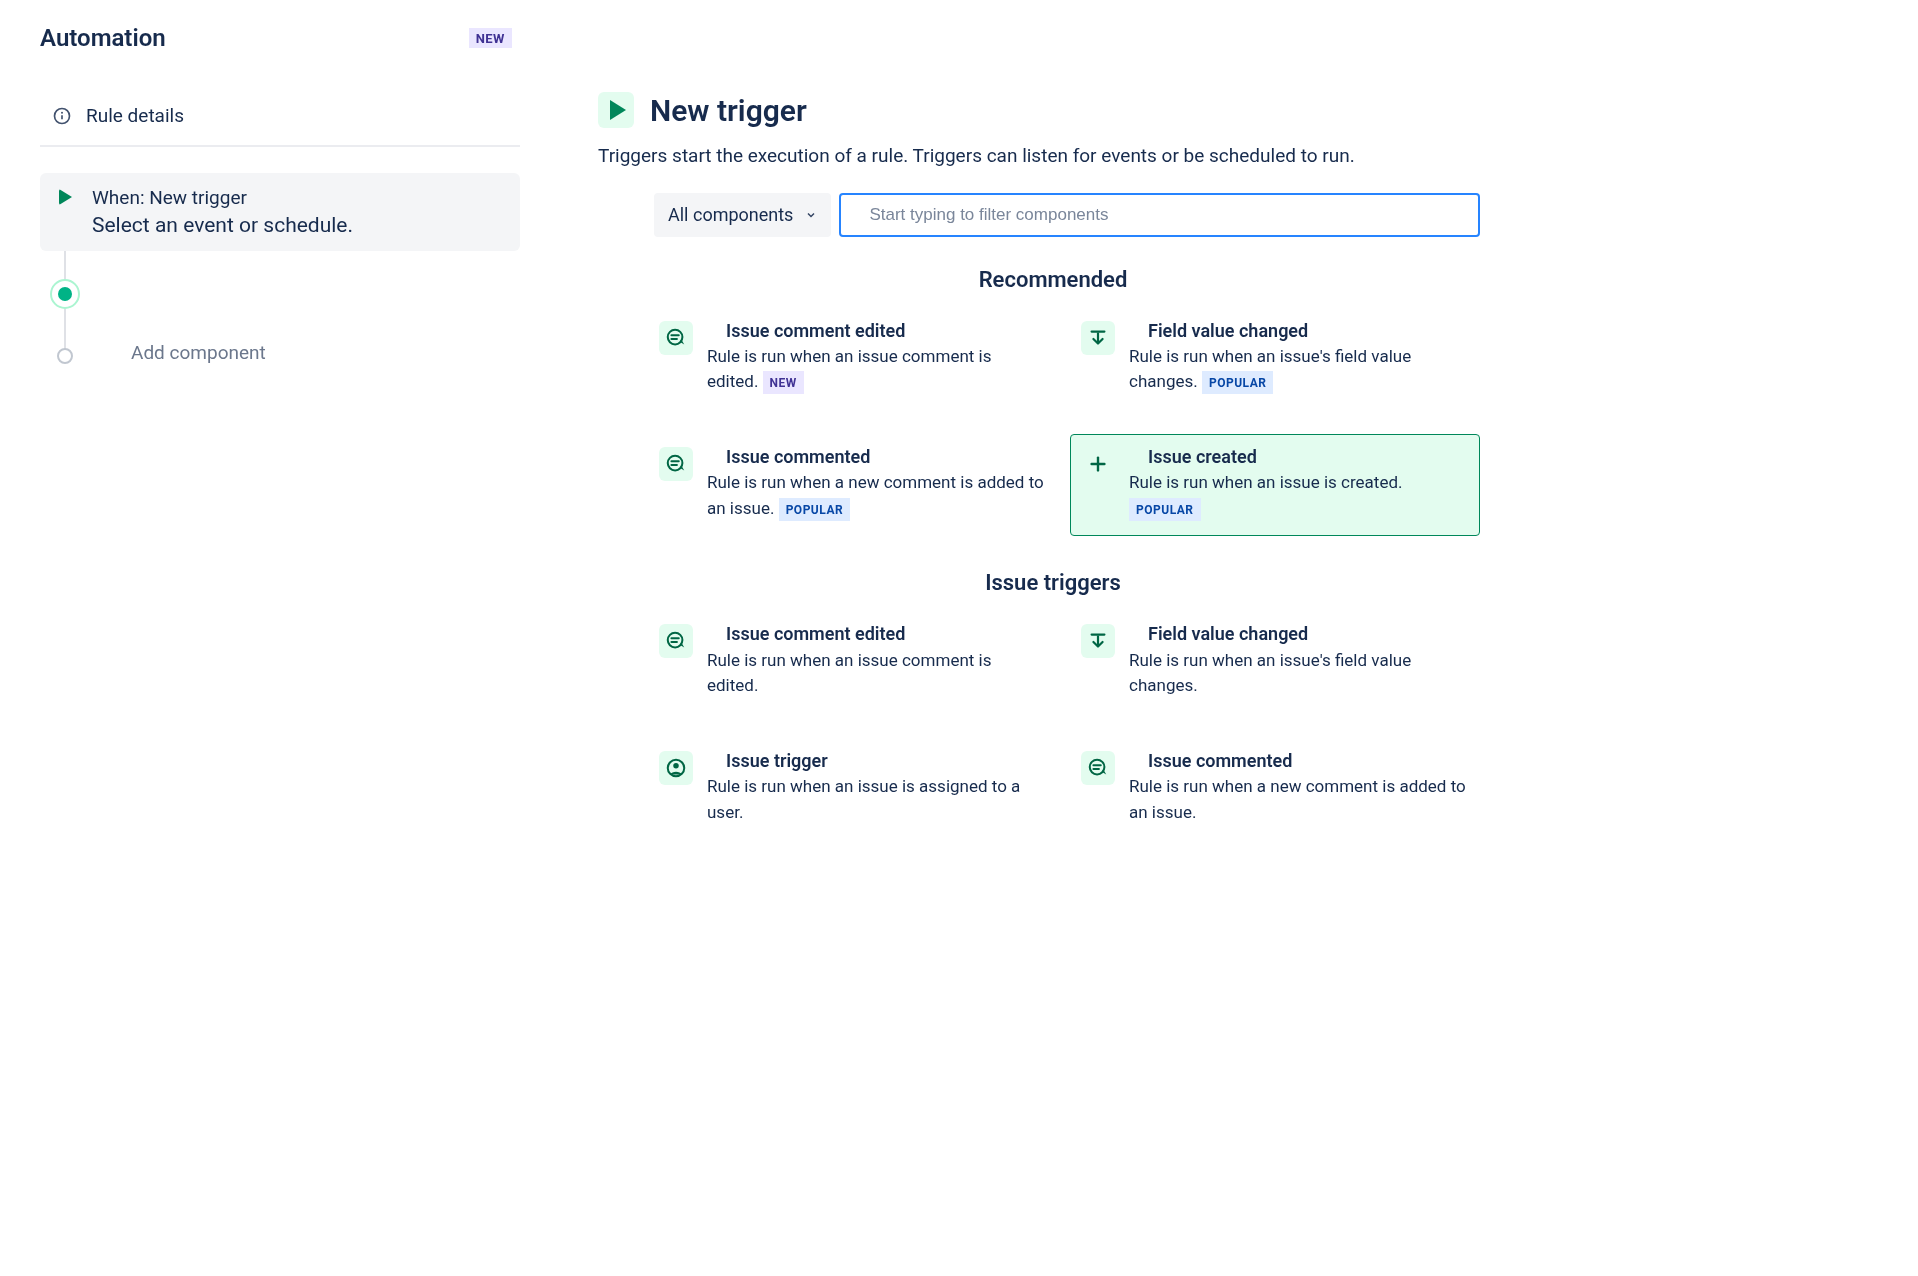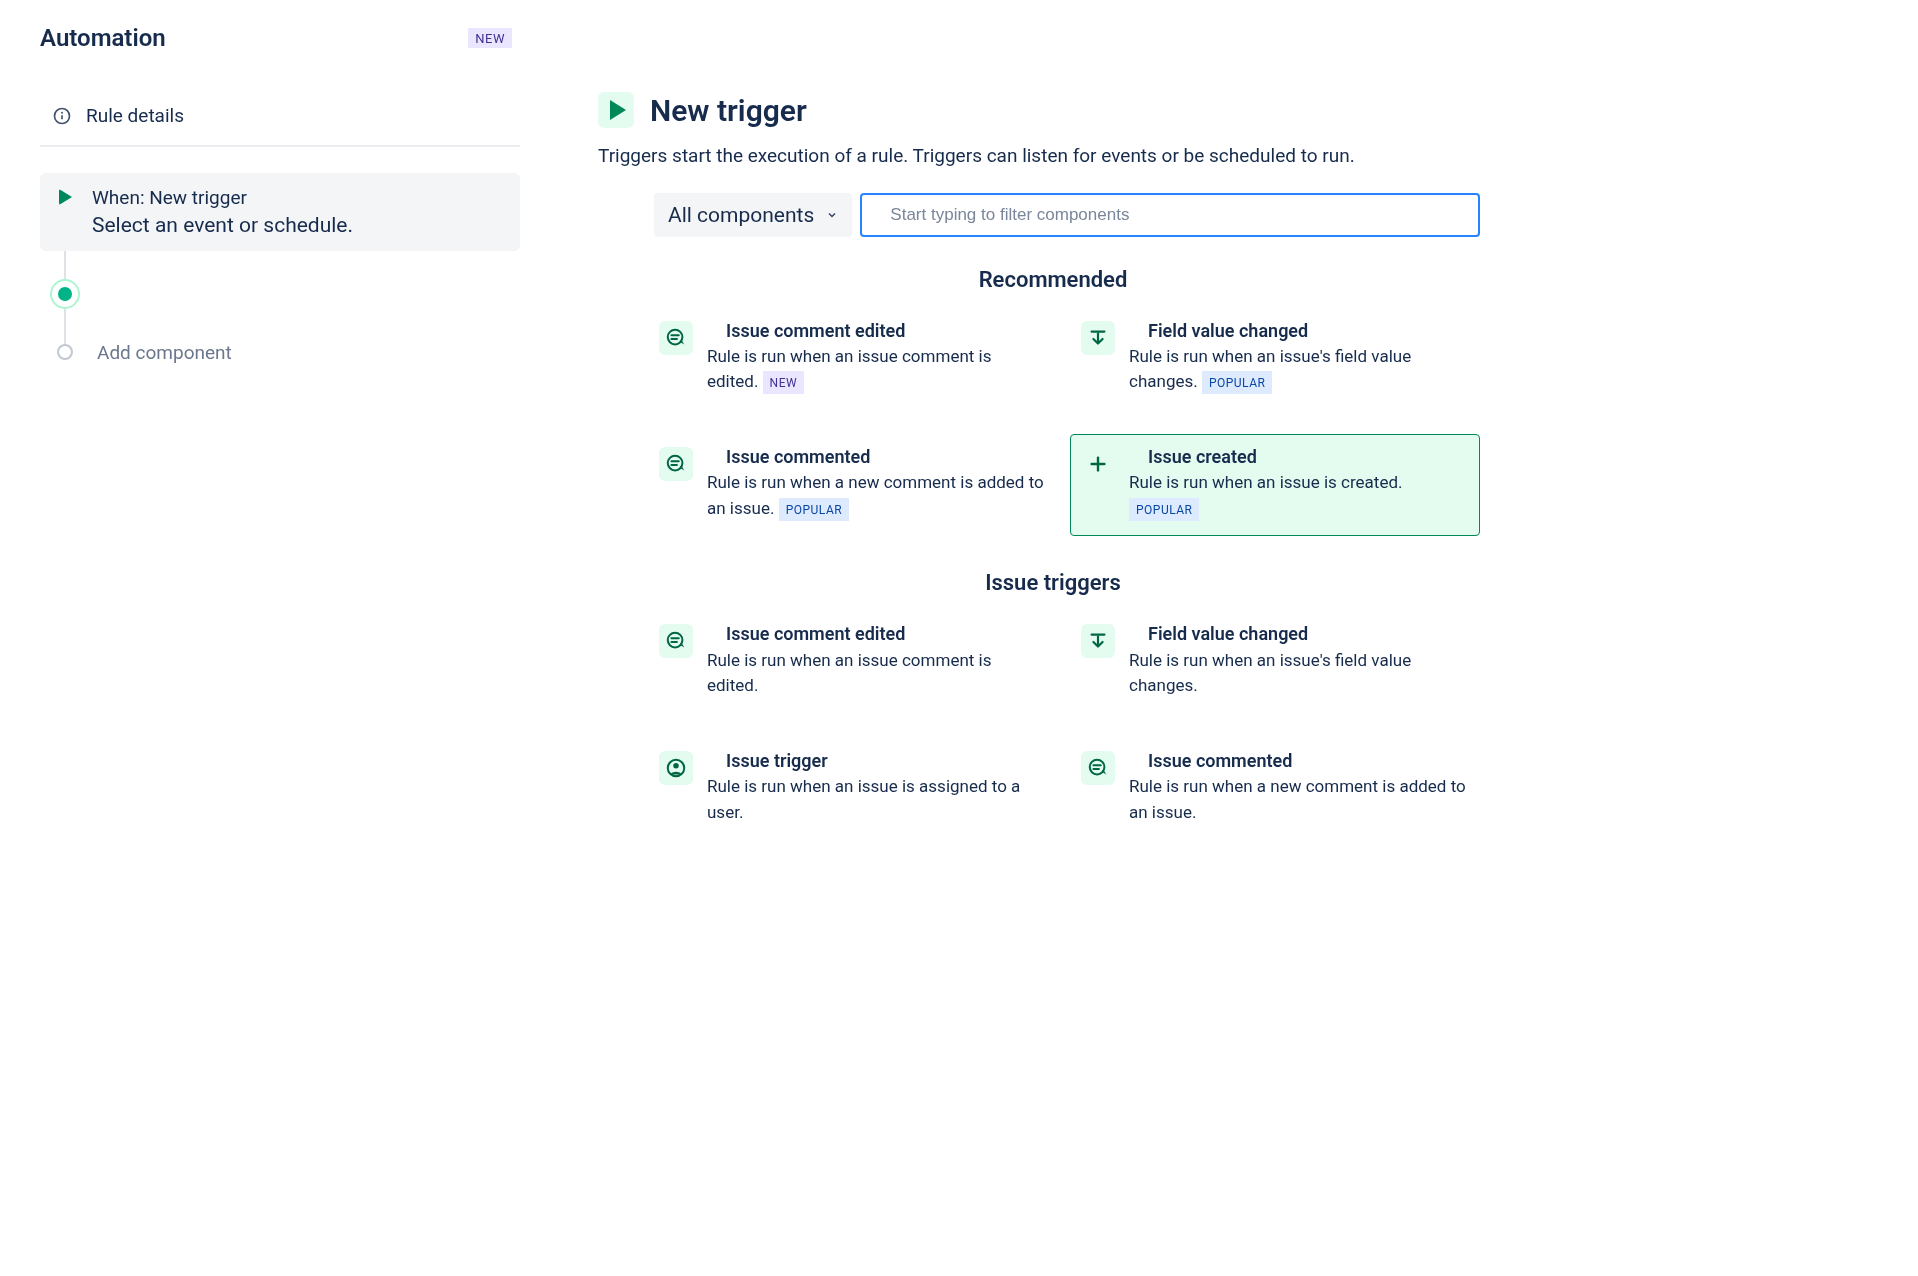--- a/index.html
+++ b/index.html
@@ -26,21 +26,21 @@
     margin-bottom: 38px;
   }
   .left-header h1 {
     font-size: 24px;
     font-weight: 600;
     color: #172B4D;
   }
   .badge {
     display: inline-block;
     font-size: 12px;
-    font-weight: 400;
+    font-weight: 700;
     letter-spacing: .5px;
     padding: 3px 7px 2px;
     border-radius: 0;
     vertical-align: middle;
   }
   .badge-new-header {
     background: #EAE6FF;
     color: #403294;
     font-size: 13px;
     margin-left: auto;
@@ -152,23 +152,24 @@
   }
   .node-ring {
     width: 30px; height:30px; border:2px solid #ABF5D1; border-radius:50%;
     display:flex;align-items:center;justify-content:center; background:#fff;
   }
   .node-dot {
     width: 14px; height:14px; background:#00B386; border-radius:50%;
   }
 
   .node-plain {
-    display:flex; align-items:center;
+    display:flex; align-items:flex-end;
     padding: 28px 12px 4px 17px;
     position:relative;
+    gap:34px;
   }
   .node-plain-circle {
     width: 16px; height:16px; border:2px solid #C1C7D0; border-radius:50%;
     flex-shrink:0; background:#fff; position:relative; z-index:1;
   }
   .node-plain-label {
     margin-left: 24px;
     font-size: 19px;
     color: #6B778C;
   }
@@ -205,21 +206,21 @@
     margin-left: 56px;
     margin-bottom: 30px;
   }
   .dropdown {
     background: #F4F5F7;
     border-radius: 4px;
     padding: 10px 14px;
     display: flex;
     align-items: center;
     gap: 12px;
-    font-size: 21px;
+    font-size: 18px;
     color: #172B4D;
     cursor: pointer;
   }
   .chevron {
     width: 12px; height: 12px;
   }
   .search-input {
     flex:1;
     border: 2px solid #2684FF;
     border-radius: 4px;

